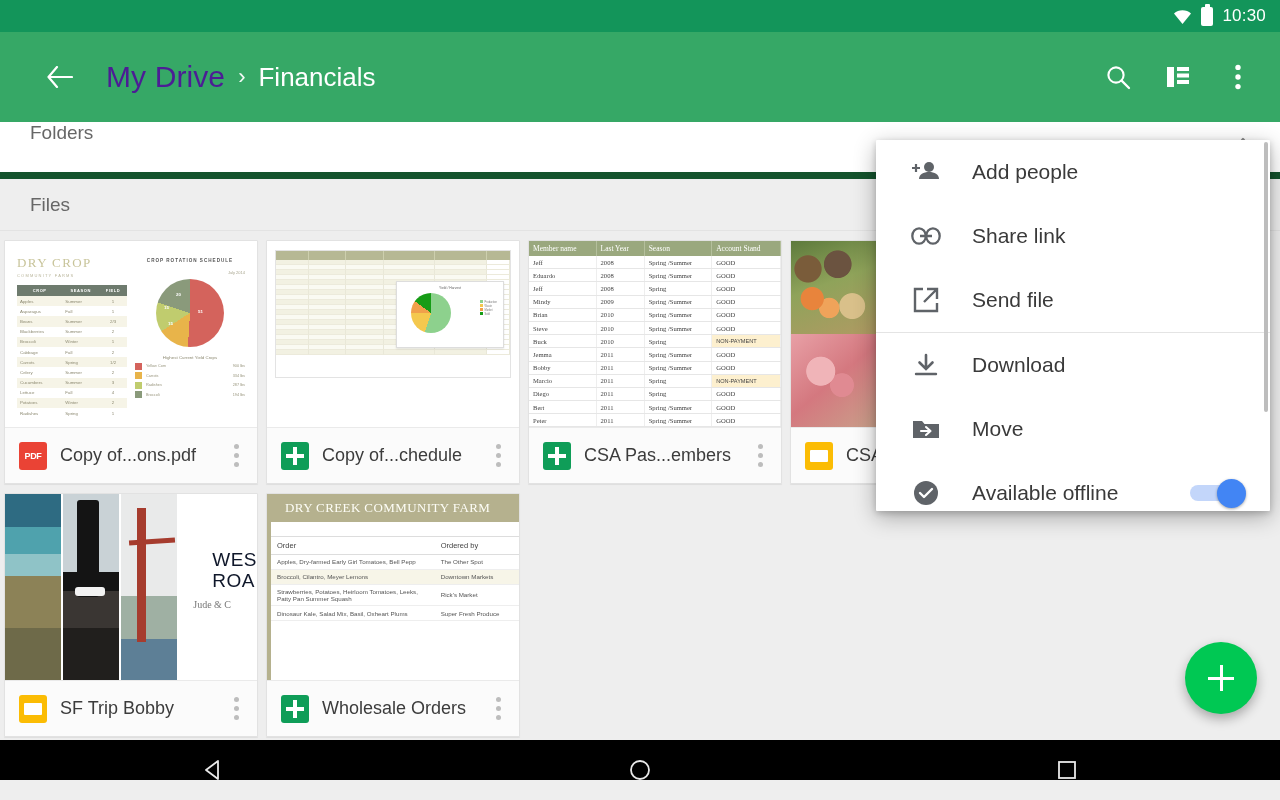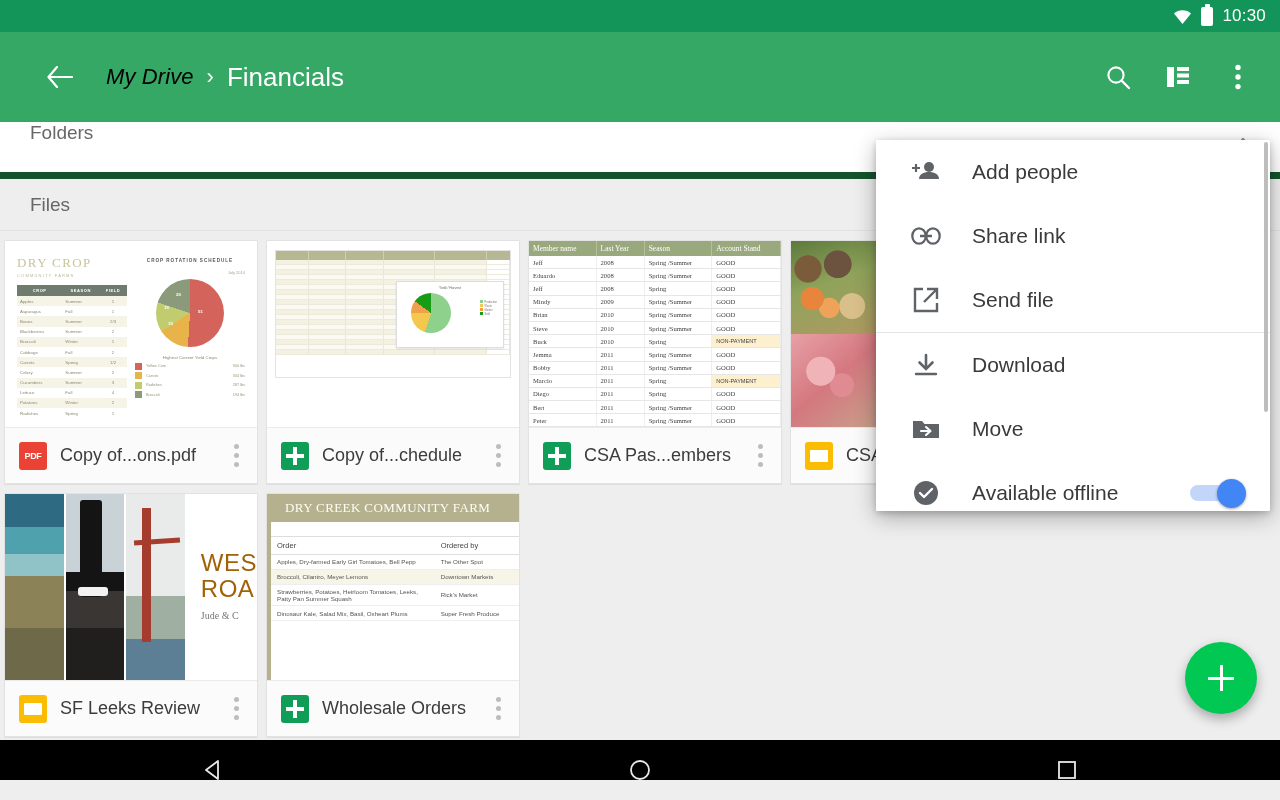--- a/index.html
+++ b/index.html
@@ -24,21 +24,21 @@
   .ico-batt:before{ content:""; position:absolute; left:3.5px; top:-3px; width:5px; height:3px; background:#fff; border-radius:1px 1px 0 0;}
 
   
   .toolbar {
     position:absolute; left:0; top:32px; width:1280px; height:90px;
     background:#36a866; display:flex; align-items:center; padding:0 18px 0 38px;
   }
   .tb-back { width:44px; height:44px; display:flex; align-items:center; justify-content:center; cursor:pointer; }
   .tb-title { display:flex; align-items:center; margin-left:24px; gap:0px; }
   .crumb {
-    color:#000000; font-size:22px; font-weight:400; letter-spacing:.1px; cursor:pointer;font-style:italic;
+    color:#4c1d95; font-size:30px; font-weight:400; letter-spacing:.1px; cursor:pointer;
   }
   .crumb-sep { color:#ffffff; font-size:22px; margin:0 13px; opacity:.95; }
   .crumb-current { color:#ffffff; font-size:26px; font-weight:400; }
   .tb-spacer { flex:1; }
   .tb-actions { display:flex; align-items:center; gap:12px; }
   .tb-btn { width:48px; height:48px; display:flex; align-items:center; justify-content:center; cursor:pointer; border-radius:50%; }
 
   
   .content { position:absolute; left:0; top:122px; width:1280px; height:618px; background:#ffffff; overflow:hidden; }
   .section-folders {
@@ -155,21 +155,21 @@
   .tn-sf{display:flex;height:100%;background:#fff;}
   .sf-col{width:62px;margin-right:2px;}
   .sf1{height:100%;background:linear-gradient(180deg,#2e6b82 0 18%,#4fa2ad 18% 32%,#8fc3c7 32% 44%,#8c8257 44% 72%,#6e6a49 72% 100%);}
   .sf2{height:100%;background:linear-gradient(180deg,#c9d2d6 0 42%,#141414 8% 52%,#3a3633 52% 72%,#211f1d 72% 100%);position:relative;}
   .sf2:before{content:"";position:absolute;left:14px;top:6px;width:22px;height:52%;background:#141414;border-radius:3px;}
   .sf2:after{content:"";position:absolute;left:12px;top:50%;width:30px;height:9px;background:#f2f2f2;border-radius:3px;}
   .sf3{height:100%;background:linear-gradient(180deg,#e9eaea 0 55%,#9fb0a3 55% 78%,#5d7f96 78% 100%);position:relative;}
   .sf3:before{content:"";position:absolute;left:16px;top:14px;width:9px;height:72%;background:#a63c2e;}
   .sf3:after{content:"";position:absolute;left:8px;top:24%;width:46px;height:5px;background:#a63c2e;transform:rotate(-4deg);}
   .sf-txt{flex:1;padding:56px 0 0 14px;}
-  .sf-t{font-size:24px;color:#a16207;line-height:1.08;letter-spacing:.5px;}
+  .sf-t{font-size:19px;color:#0f172a;line-height:1.08;letter-spacing:.5px;margin-left:19px;}
   .sf-a{font-family:"Liberation Serif", serif;font-size:10px;color:#777;margin-top:8px;}
 
   
   .tn-ws{background:#fff;padding:0;height:100%;}
   .ws-band{background:#b5b18e;height:28px;display:flex;align-items:center;padding-left:14px;}
   .ws-band span{font-family:"Liberation Serif", serif;font-size:13px;color:#fdfdf6;letter-spacing:.4px;}
   .ws-sub{font-size:10px;color:#666;padding:14px 0 10px 12px;border-bottom:1px solid #999;margin:0 8px;}
   .ws-tbl{width:100%;border-collapse:collapse;margin-top:14px;}
   .ws-tbl th{font-size:7.5px;text-align:left;color:#444;padding:4px 6px;border-top:1px solid #ddd;border-bottom:1px solid #ddd;font-weight:normal;}
   .ws-tbl td{font-size:6.2px;color:#555;padding:3.4px 6px;border-bottom:1px solid #eee;vertical-align:middle;}
@@ -732,21 +732,21 @@
               </div>
             <div class="sf-txt">
               <div class="sf-t">WES</div>
               <div class="sf-t">ROA</div>
               <div class="sf-a">Jude &amp; C</div>
             </div>
           </div>
         </div>
         <div class="card-bar">
           <span class="ftype ftype-slide"></span>
-          <span class="card-name">SF Leeks Review</span>
+          <span class="card-name">SF Trip Bobby</span>
           <span class="kebab">
               <i></i>
               <i></i>
               <i></i>
             </span>
         </div>
       </div>
 
       <div class="card">
         <div class="card-thumb">

